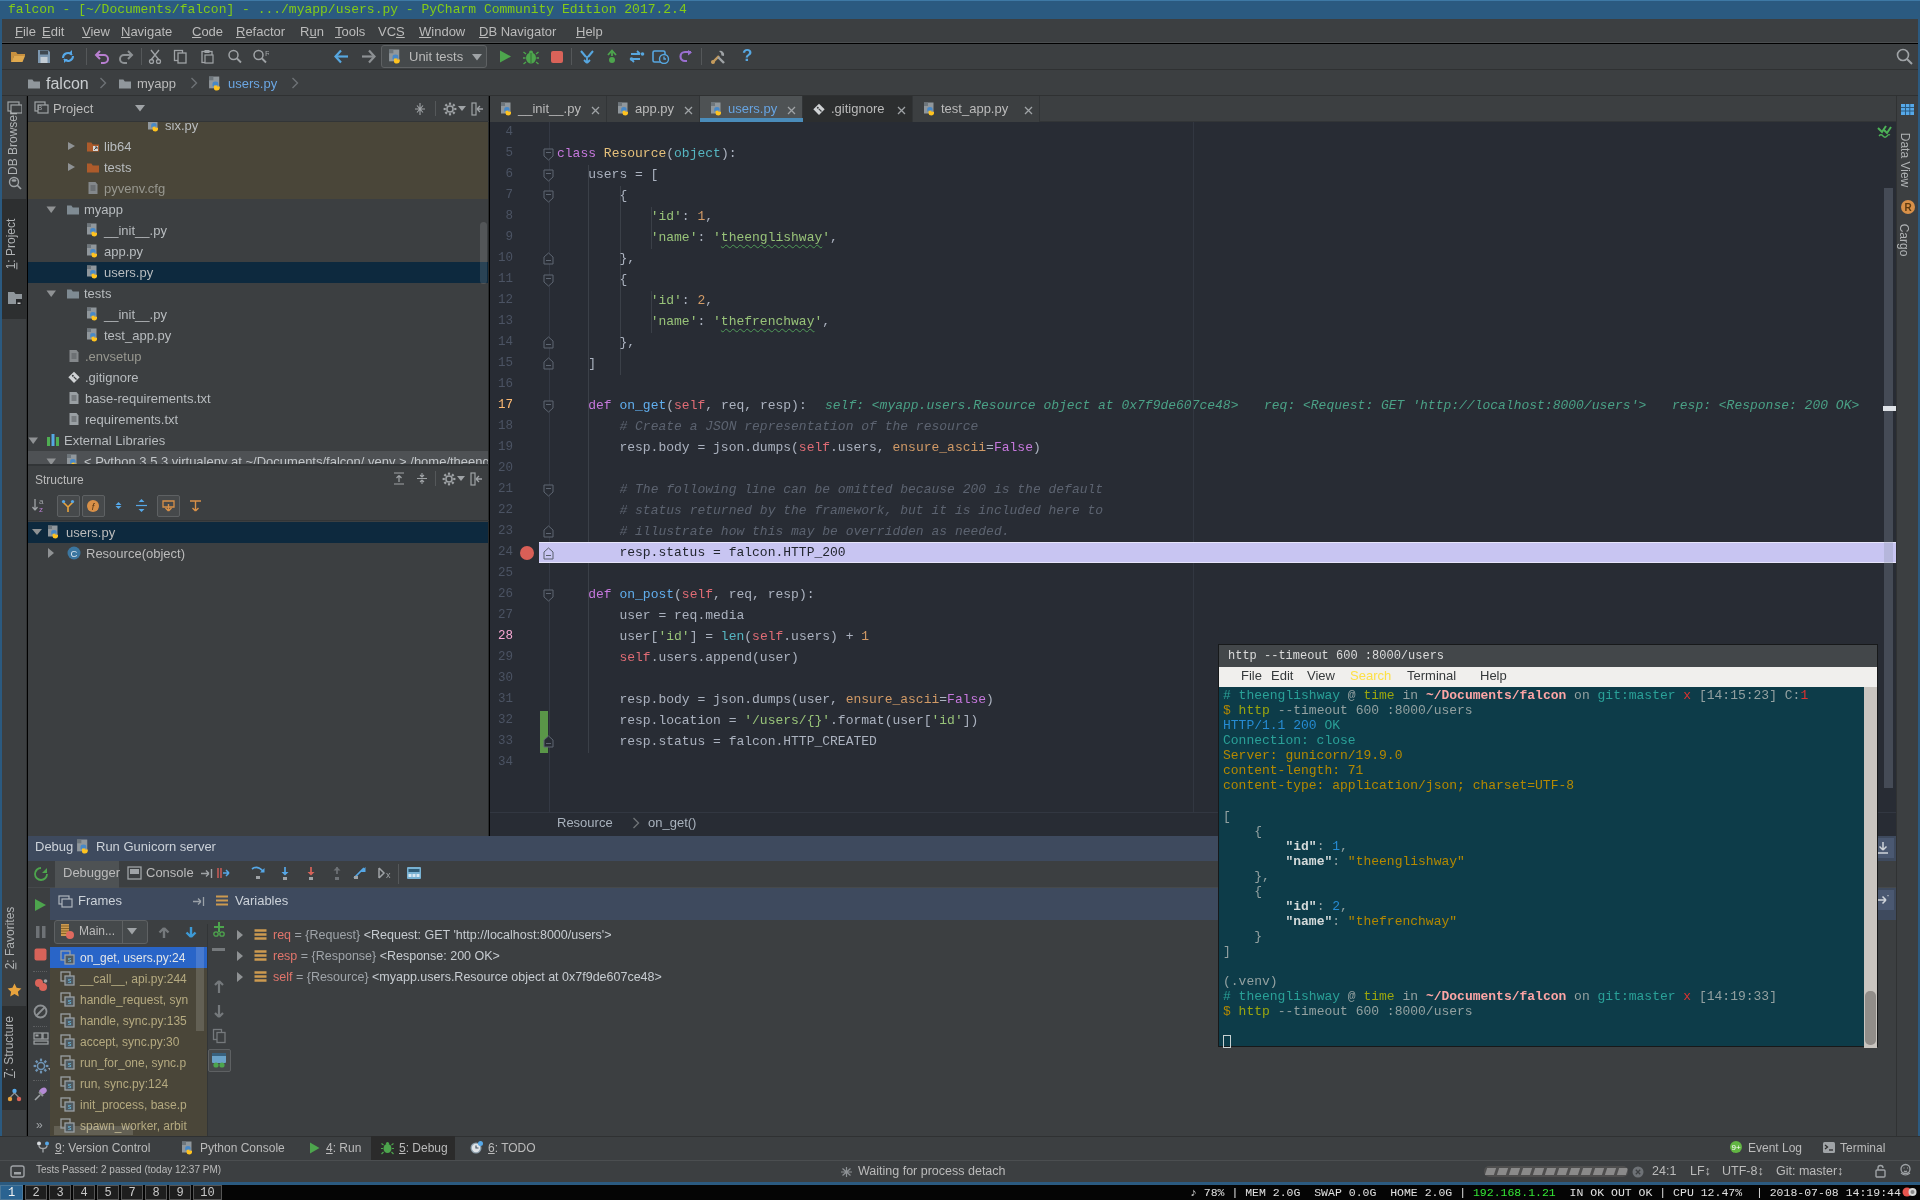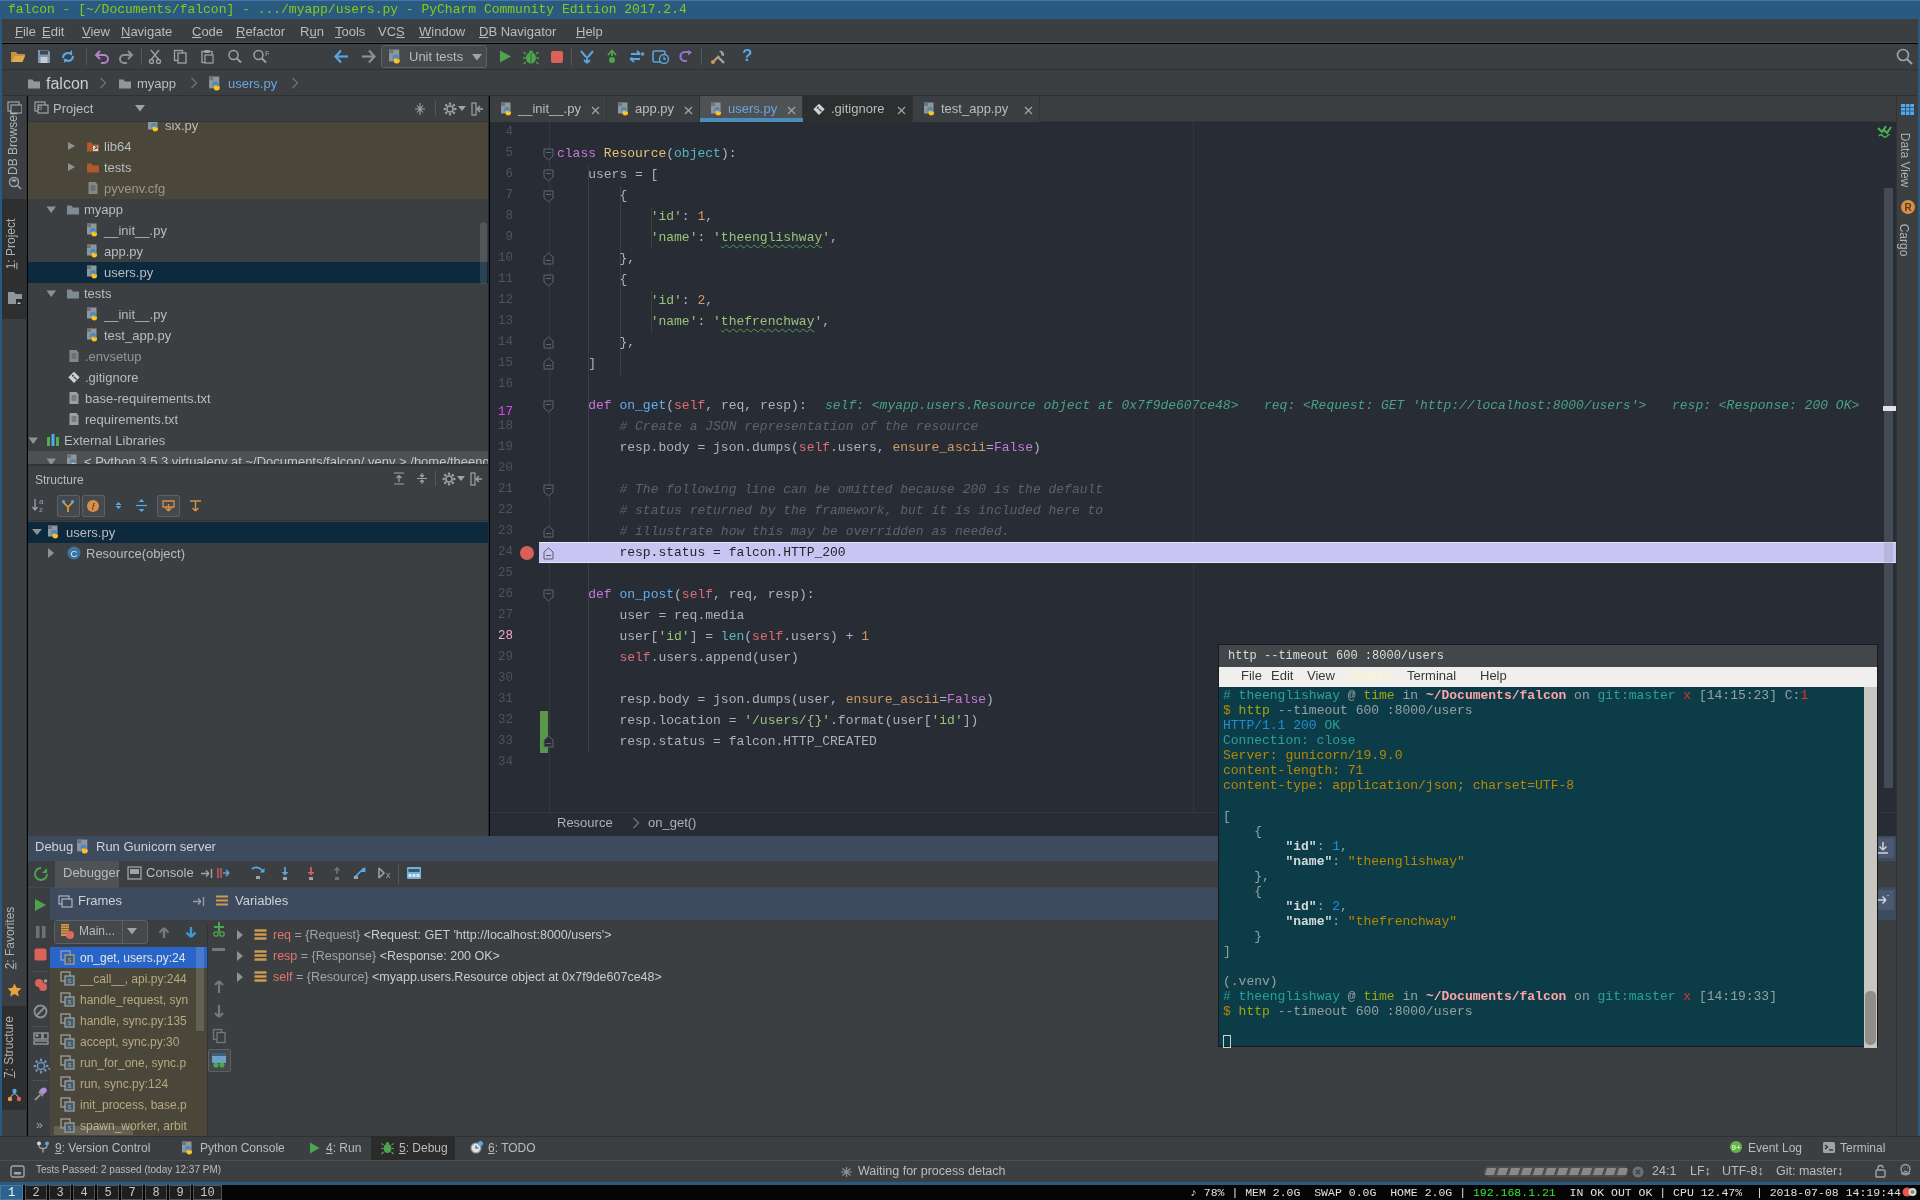--- a/index.html
+++ b/index.html
@@ -563,21 +563,21 @@
     <div class="gn" style="left:-17px;top:63px;color:#4b5363">7</div>
     <div class="gn" style="left:-17px;top:84px;color:#4b5363">8</div>
     <div class="gn" style="left:-17px;top:105px;color:#4b5363">9</div>
     <div class="gn" style="left:-17px;top:126px;color:#4b5363">10</div>
     <div class="gn" style="left:-17px;top:147px;color:#4b5363">11</div>
     <div class="gn" style="left:-17px;top:168px;color:#4b5363">12</div>
     <div class="gn" style="left:-17px;top:189px;color:#4b5363">13</div>
     <div class="gn" style="left:-17px;top:210px;color:#4b5363">14</div>
     <div class="gn" style="left:-17px;top:231px;color:#4b5363">15</div>
     <div class="gn" style="left:-17px;top:252px;color:#4b5363">16</div>
-    <div class="gn" style="left:-17px;top:280px;color:#d946ef">17</div>
+    <div class="gn" style="left:-17px;top:273px;color:#fdba74">17</div>
     <div class="gn" style="left:-17px;top:294px;color:#4b5363">18</div>
     <div class="gn" style="left:-17px;top:315px;color:#4b5363">19</div>
     <div class="gn" style="left:-17px;top:336px;color:#4b5363">20</div>
     <div class="gn" style="left:-17px;top:357px;color:#4b5363">21</div>
     <div class="gn" style="left:-17px;top:378px;color:#4b5363">22</div>
     <div class="gn" style="left:-17px;top:399px;color:#4b5363">23</div>
     <div class="gn" style="left:-17px;top:420px;color:#4b5363">24</div>
     <div class="gn" style="left:-17px;top:441px;color:#4b5363">25</div>
     <div class="gn" style="left:-17px;top:462px;color:#4b5363">26</div>
     <div class="gn" style="left:-17px;top:483px;color:#4b5363">27</div>
@@ -1035,21 +1035,21 @@
     <circle cx="5" cy="6" r="4.5" fill="#e8554e"></circle>
     <circle cx="10.5" cy="6" r="4" fill="#d8d8d8"></circle>
     <circle cx="10.5" cy="6" r="2" fill="#888"></circle>
   </svg>
 <div class="ab" style="left:1218px;top:644px;width:660px;height:403px;border:1px solid #17191a;background:#0d3c49">
 <div class="ab mono" style="left:0;top:0;width:658px;height:22px;background:#43474a;color:#dcdcdc;font-size:12px;line-height:22px;padding-left:9px">http --timeout 600 :8000/users</div>
 <div class="ab" style="left:0;top:22px;width:658px;height:20px;background:#f0efed"></div>
 <div class="ab" style="left:22px;top:23px;font-size:13px;color:#35393b">File</div>
 <div class="ab" style="left:52px;top:23px;font-size:13px;color:#35393b">Edit</div>
 <div class="ab" style="left:88px;top:23px;font-size:13px;color:#35393b">View</div>
-<div class="ab" style="left:131px;top:23px;font-size:13px;color:#fef9c3">Search</div>
+<div class="ab" style="left:131px;top:23px;font-size:13px;color:#fde047">Search</div>
 <div class="ab" style="left:188px;top:23px;font-size:13px;color:#35393b">Terminal</div>
 <div class="ab" style="left:261px;top:23px;font-size:13px;color:#35393b">Help</div>
 <div class="ab" style="left:4px;top:43px;width:630px">
       <div class="tl"><span class="t-c">#</span><span class="t-c"> theenglishway</span><span class="t-g"> @ </span><span class="t-o">time</span><span class="t-g"> in </span><span class="t-w">~/Documents/falcon</span><span class="t-g"> on </span><span class="t-c">git:master</span><span class="t-r"> x</span><span class="t-g"> [14:15:23] C:</span><span class="t-r">1</span></div>
       <div class="tl"><span class="t-y">$</span><span class="t-o"> http</span><span class="t-g"> --timeout 600 :8000/users</span></div>
       <div class="tl"><span class="t-b">HTTP/1.1 200</span><span class="t-c"> OK</span></div>
       <div class="tl"><span class="t-c">Connection: close</span></div>
       <div class="tl"><span class="t-y">Server: gunicorn/19.9.0</span></div>
       <div class="tl"><span class="t-y">content-length: 71</span></div>
       <div class="tl"><span class="t-y">content-type: application/json; charset=UTF-8</span></div>

